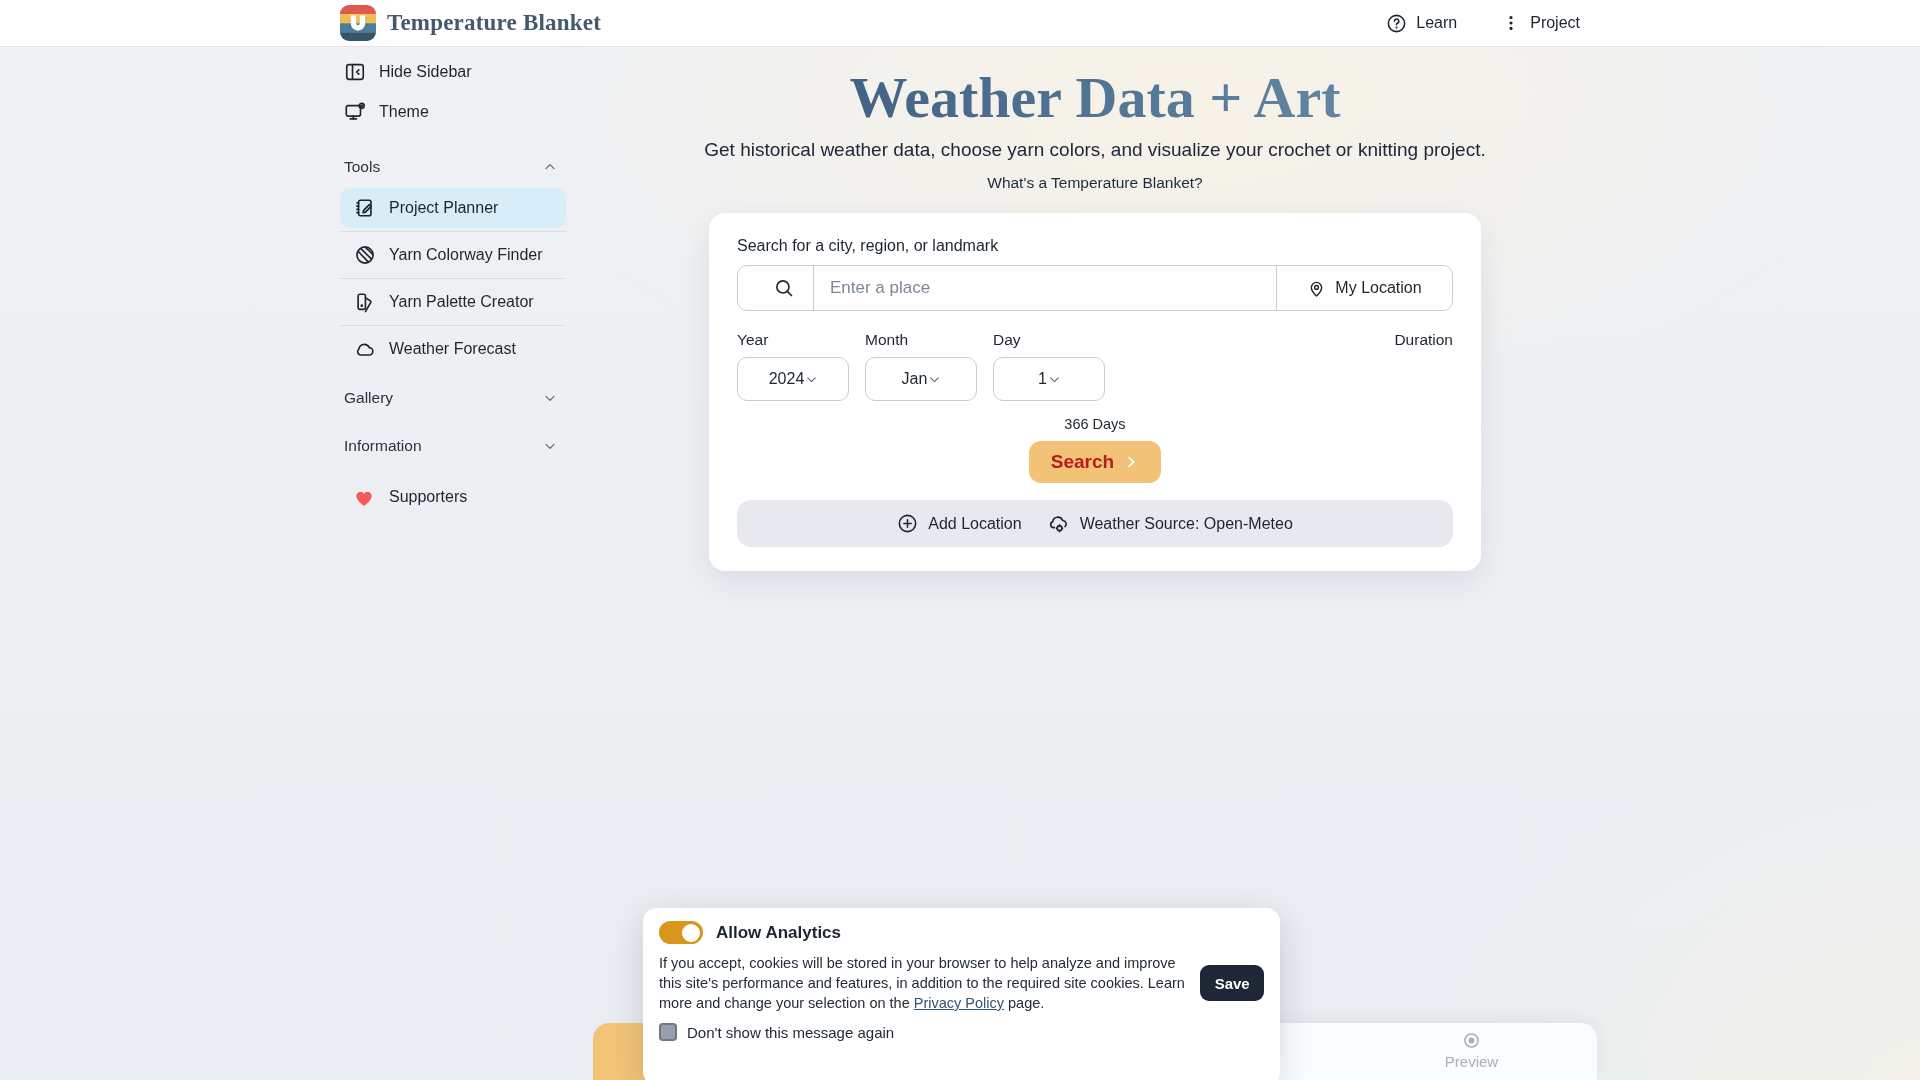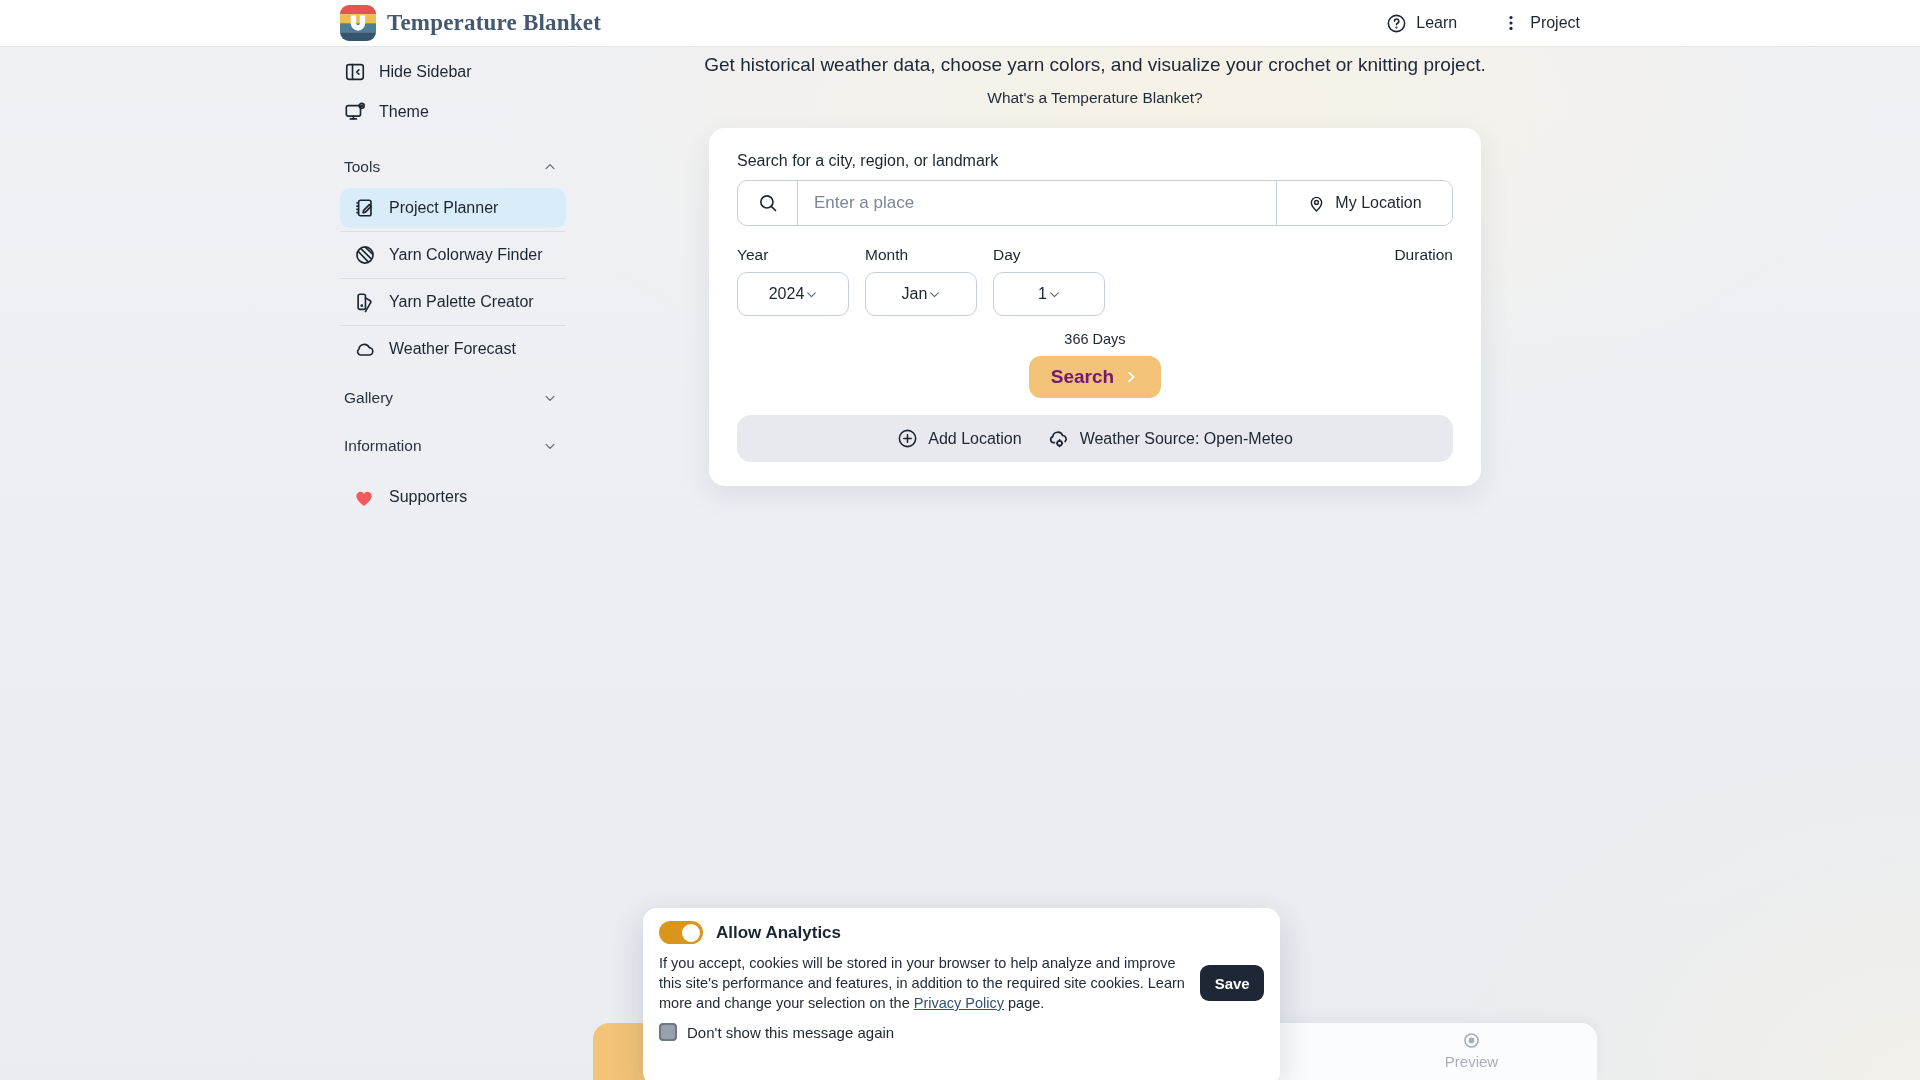--- a/index.html
+++ b/index.html
@@ -48,42 +48,42 @@
     -webkit-background-clip:text; background-clip:text; -webkit-text-fill-color:transparent;
   }
   .hero-sub { margin-top:8px; font-size:19px; color:#20293a; }
   .hero-link { display:inline-block; margin-top:13px; font-size:15.5px; color:#1e2b3a;
                cursor:pointer; }
 
   .card { width:772px; margin:21px auto 0; background:#ffffff; border-radius:16px;
           box-shadow:0 10px 30px rgba(40,60,90,.09); padding:24px 28px; text-align:left; }
   .card-label { font-size:16px; }
   .search-row { margin-top:10px; display:flex; height:46px; border:1px solid #c7cdd5; border-radius:10px;
-                background:#fff; overflow:hidden; }
+                background:#fff; overflow:hidden;padding-left:16px; }
   .search-cell { width:60px; display:flex; align-items:center; justify-content:center;
                  border-right:1px solid #c7cdd5; cursor:pointer; }
   .place-input { flex:1; border:none; outline:none; padding:0 16px; font-size:17px;
                  font-family:"Liberation Sans", sans-serif; color:#1d2630; }
   .place-input::placeholder { color:#7d8795; }
   .myloc { width:176px; display:flex; align-items:center; justify-content:center; gap:9px;
            border-left:1px solid #c7cdd5; font-size:16px; cursor:pointer; background:#fff; }
 
   .date-row { margin-top:20px; display:flex; gap:16px; }
   .field { display:flex; flex-direction:column; }
   .field-label { font-size:15.5px; margin-bottom:8px; }
   .select { height:44px; border:1px solid #c7cdd5; border-radius:10px; background:#fff;
             display:flex; align-items:center; justify-content:space-between;
             padding:0 12px 0 14px; font-size:16px; cursor:pointer; }
   .w-sm .select { width:112px;justify-content:center; }
   .w-lg { margin-left:auto; }
   .w-lg .select { width:230px; }
 
   .days-count { margin-top:15px; text-align:center; font-size:14.5px; }
   .search-btn { margin:9px auto 0; width:132px; height:42px; border:none; border-radius:12px;
-                background:#f2c277; color:#701a75; font-size:19px; font-weight:bold;
+                background:#f2c277; color:#b91c1c; font-size:19px; font-weight:bold;
                 font-family:"Liberation Sans", sans-serif; display:flex; align-items:center;
                 justify-content:center; gap:9px; cursor:pointer; }
   .card-footer { margin-top:17px; height:47px; background:#e7e9ee; border-radius:14px;
                  display:flex; align-items:center; justify-content:center; gap:26px; }
   .footer-item { display:flex; align-items:center; gap:10px; font-size:16px; cursor:pointer; }
 
   
   .bottom-tabs { position:absolute; left:593px; top:1023px; height:57px; display:flex; z-index:10; }
   .tab { width:251px; display:flex; flex-direction:column; align-items:center; padding-top:7px; cursor:pointer; }
   .tab-label { font-size:15px; margin-top:2px; }
@@ -261,20 +261,21 @@
     <span>
       <svg width="24" height="24" viewBox="0 0 24 24">
         <path d="M12 21 C5 16 2.8 11.3 5.4 8.3 C7.5 5.9 11 6.4 12 9 C13 6.4 16.5 5.9 18.6 8.3 C21.2 11.3 19 16 12 21 z" fill="#f15b5c"></path>
       </svg>
     </span>
     <span>Supporters</span>
   </div>
 </div>
 
 <div class="main">
+  <div class="hero-title">Weather Data + Art</div>
   <div class="hero-sub">Get historical weather data, choose yarn colors, and visualize your crochet or knitting project.</div>
   <a class="hero-link">What's a Temperature Blanket?</a>
 
   <div class="card">
     <div class="card-label">Search for a city, region, or landmark</div>
 
     <div class="search-row">
       <div class="search-cell">
         <span>
           <svg class="ic" width="22" height="22" viewBox="0 0 24 24" stroke-width="2">

